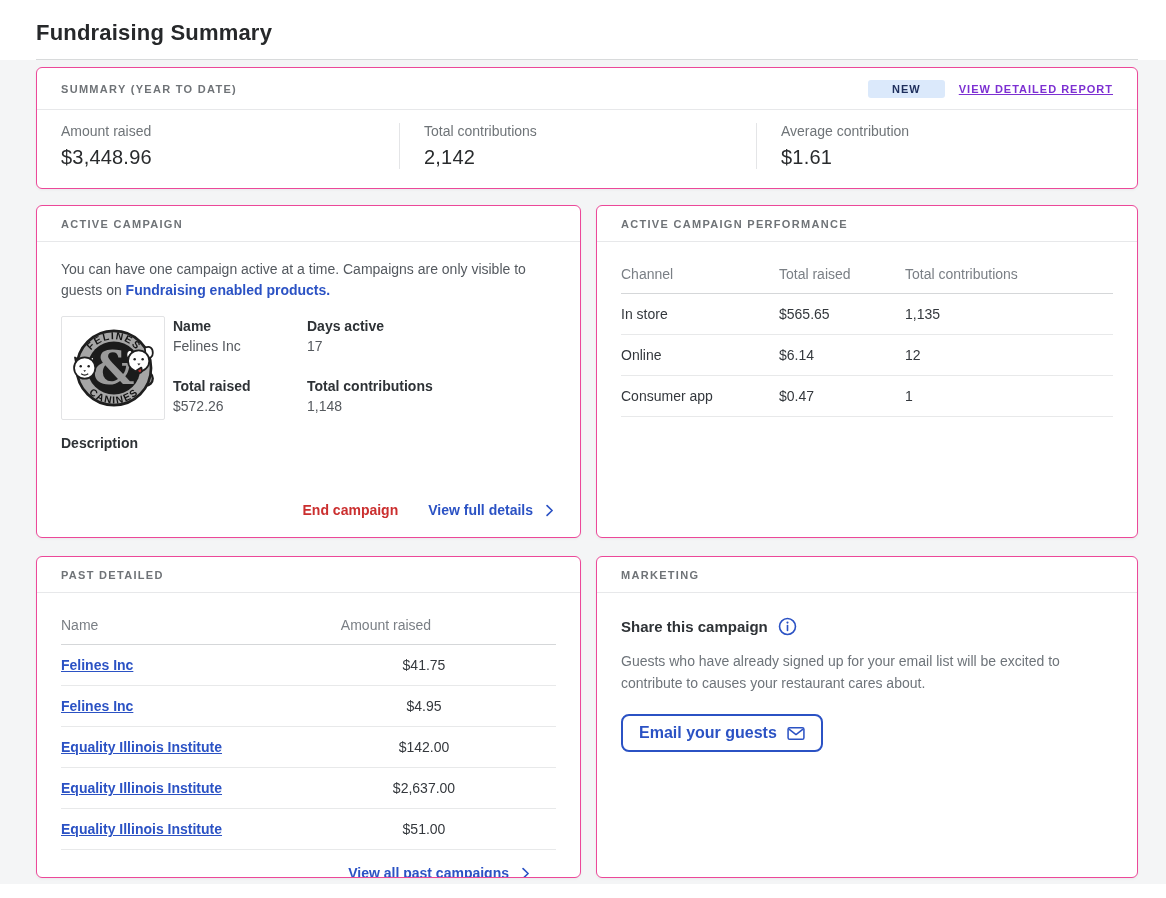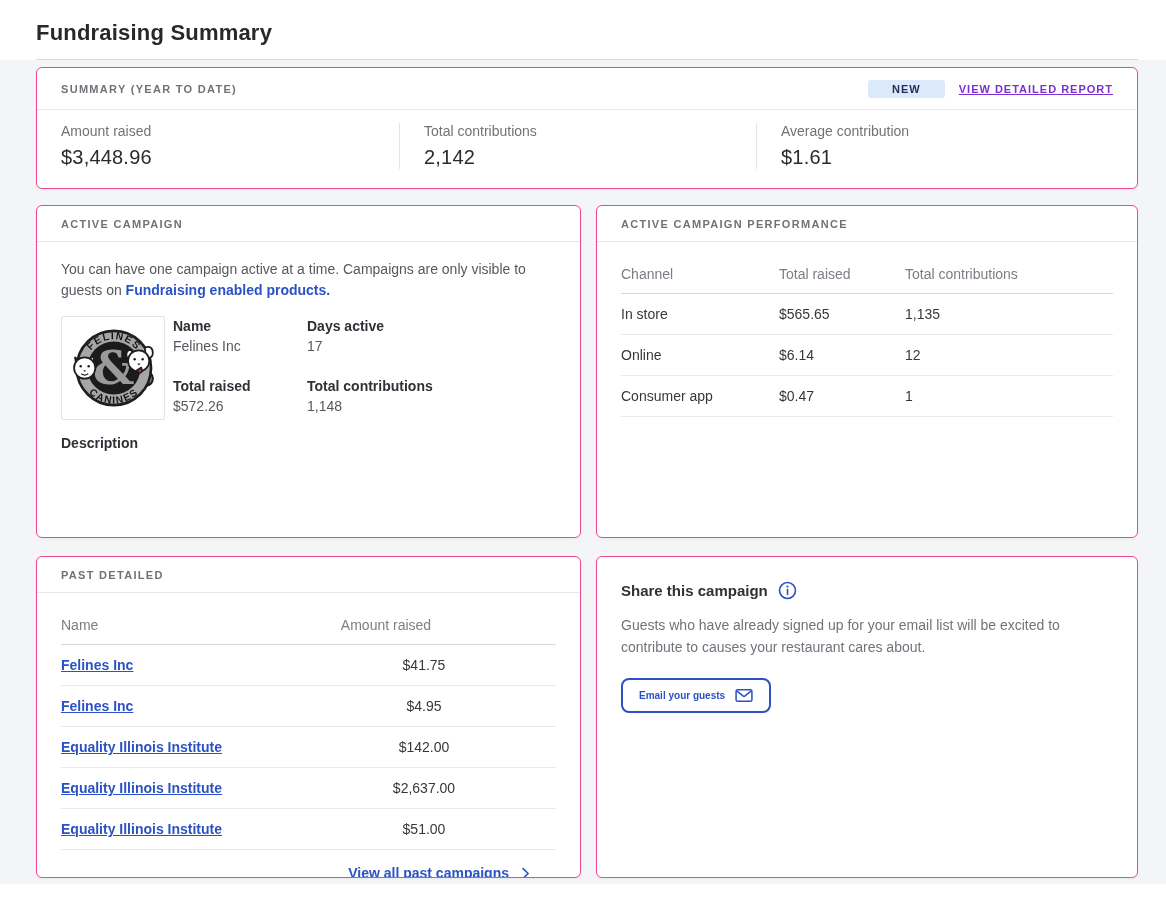--- a/index.html
+++ b/index.html
@@ -85,21 +85,21 @@
   .name-link { color:#2b52c4; font-weight:700; text-decoration:underline; font-size:14px; }
   .past-footer { display:flex; justify-content:flex-end; padding:15px 24px 0 0; }
 
   
   .marketing-body { padding:24px; }
   .share-heading { display:flex; align-items:center; gap:10px; font-size:15px; font-weight:700; color:#2e3236; margin-bottom:15px; }
   .marketing-text { font-size:14px; line-height:1.55; color:#6e747a; margin:0 0 20px; max-width:505px; }
   .email-btn {
     display:inline-flex; align-items:center; gap:10px;
     border:2px solid #2b52c4; color:#2b52c4; background:#fff;
-    font-weight:700; font-size:10px; font-family:inherit;
+    font-weight:700; font-size:16px; font-family:inherit;
     padding:8px 16px; border-radius:8px; cursor:pointer;
   }
 </style>
 </head>
 <body>
 
 <div class="titlebar">
   <h1 class="page-title">Fundraising Summary</h1>
   <div class="title-divider"></div>
 </div>
@@ -196,20 +196,31 @@
               <div class="field-label">Total contributions</div>
               <div class="field-value">1,148</div>
             </div>
           </div>
         </div>
 
         <div>
           <div class="desc-label">Description</div>
         </div>
 
+        <div class="actions">
+          <button class="end-btn">End campaign</button>
+          <a class="blue-link">
+            <span>View full details</span>
+            <span class="chev">
+              <svg width="13" height="13" viewBox="0 0 16 16">
+                  <path d="M5 2 l6.2 6 -6.2 6" stroke="#2b52c4" stroke-width="2" fill="none" stroke-linecap="round" stroke-linejoin="round"></path>
+                </svg>
+            </span>
+          </a>
+        </div>
       </div>
     </section>
 
     <section class="card">
       <div class="card-header">
         <span class="card-header-label">ACTIVE CAMPAIGN PERFORMANCE</span>
       </div>
       <div class="table-body">
         <table>
           <thead>
@@ -285,20 +296,23 @@
               <svg width="13" height="13" viewBox="0 0 16 16">
                   <path d="M5 2 l6.2 6 -6.2 6" stroke="#2b52c4" stroke-width="2" fill="none" stroke-linecap="round" stroke-linejoin="round"></path>
                 </svg>
             </span>
           </a>
         </div>
       </div>
     </section>
 
     <section class="card">
+      <div class="card-header">
+        <span class="card-header-label">MARKETING</span>
+      </div>
       <div class="marketing-body">
         <div class="share-heading">
           <span>Share this campaign</span>
           <span style="display:inline-flex;">
             <svg width="19" height="19" viewBox="0 0 20 20">
               <circle cx="10" cy="10" r="8.4" fill="none" stroke="#2b52c4" stroke-width="1.7"></circle>
               <line x1="10" y1="9" x2="10" y2="14.2" stroke="#2b52c4" stroke-width="1.7" stroke-linecap="round"></line>
               <circle cx="10" cy="5.9" r="1.15" fill="#2b52c4"></circle>
             </svg>
           </span>

